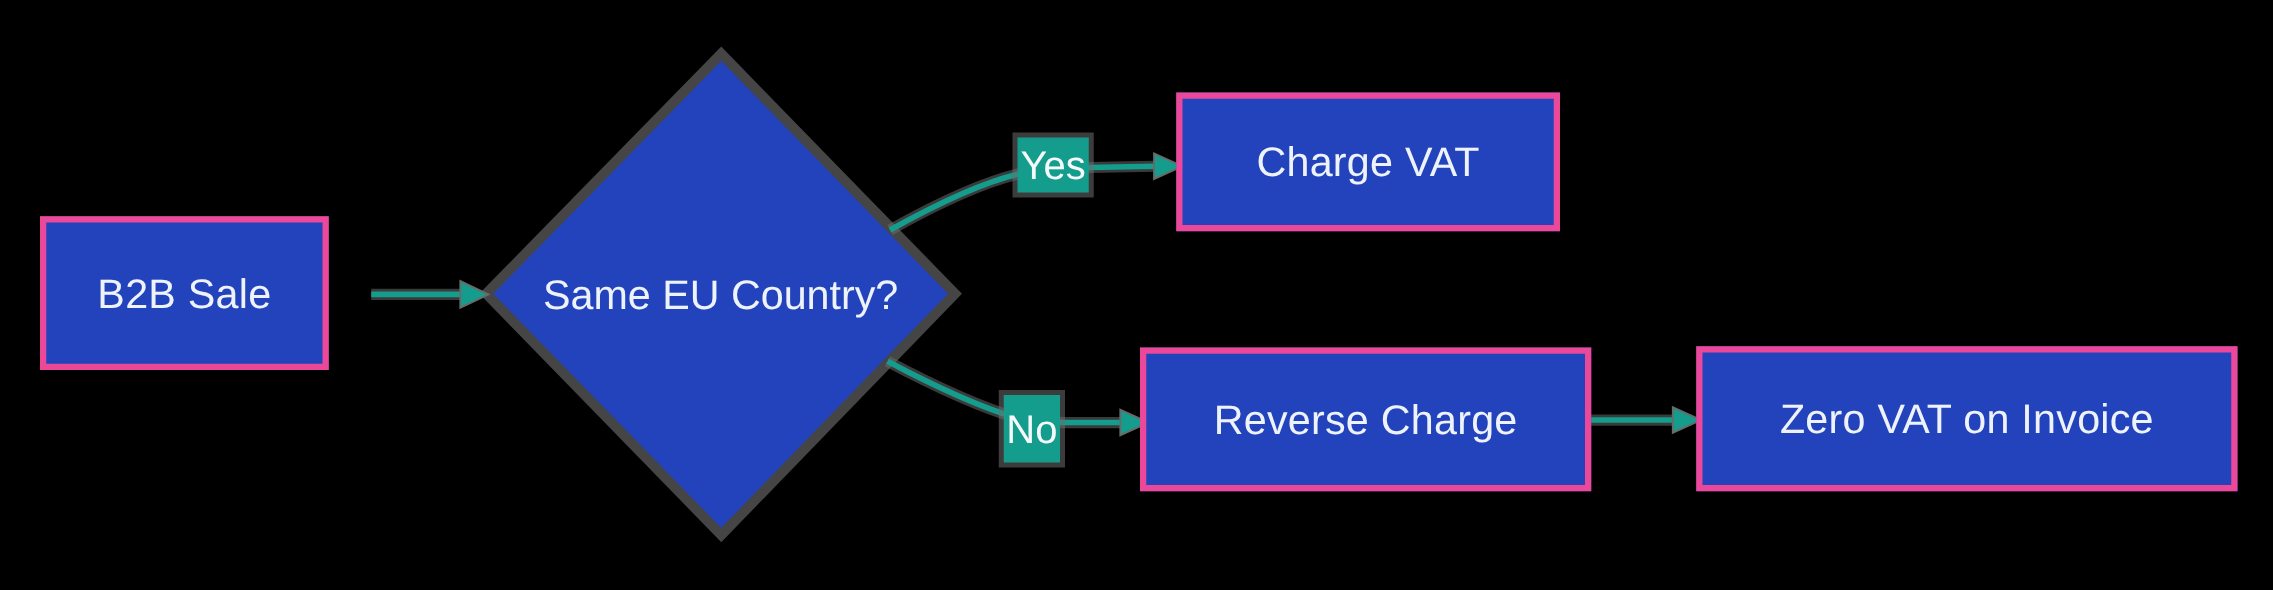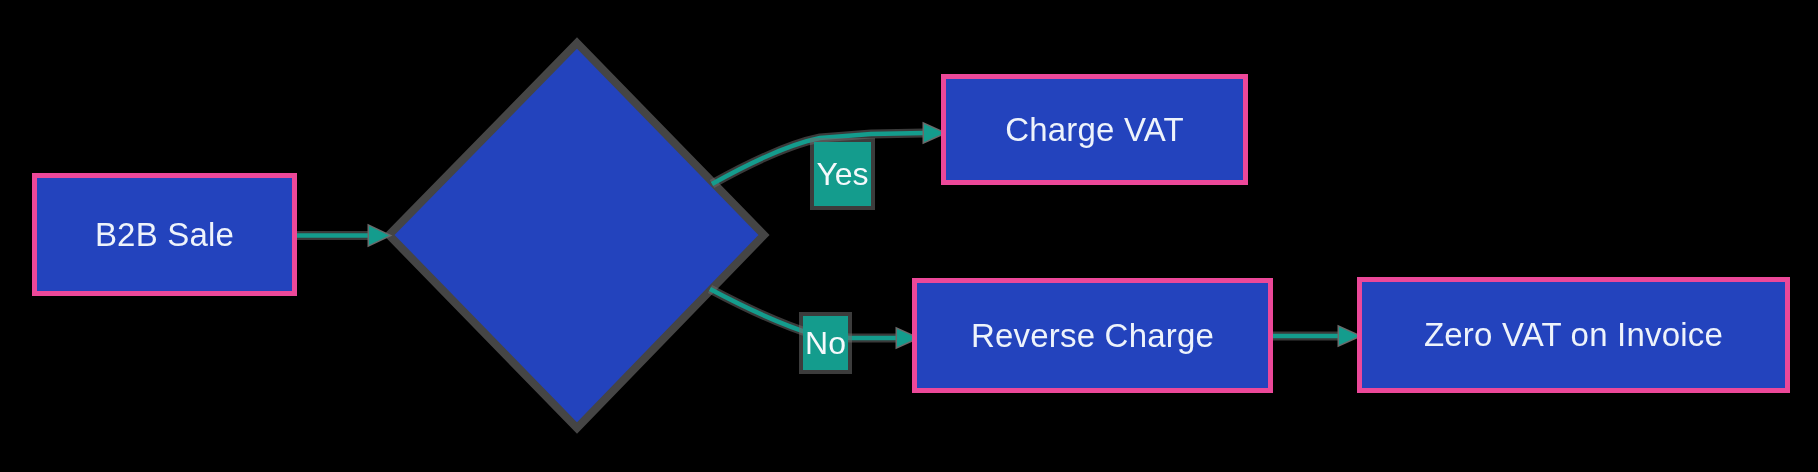--- a/index.html
+++ b/index.html
@@ -29,21 +29,21 @@
     border: 5px solid #ec4899;
     display: flex;
     align-items: center;
     justify-content: center;
     color: #eef3fb;
     font-size: 33px;
     font-weight: 500;
     letter-spacing: 0.2px;
     white-space: nowrap;
   }
-  .node-b2b        { left: 32px;   top: 173px; width: 265px; height: 123px; }
+  .node-b2b        { left: 32px;   top: 173px; width: 231px; height: 123px; }
   .node-charge-vat { left: 941px;  top: 74px;  width: 307px; height: 111px; }
   .node-reverse    { left: 912px;  top: 278px; width: 361px; height: 115px; }
   .node-zero-vat   { left: 1357px; top: 277px; width: 433px; height: 116px; }
   .diamond-label {
     position: absolute;
     left: 389px;
     top: 43px;
     width: 375px;
     height: 385px;
     display: flex;
@@ -62,21 +62,21 @@
     background: #149c8d;
     box-shadow: 0 0 0 4px rgba(110,110,110,0.55);
     display: flex;
     align-items: center;
     justify-content: center;
     color: #f5f9fc;
     font-size: 32px;
     font-weight: 500;
     white-space: nowrap;
   }
-  .edge-label-yes { left: 814px; top: 110px; width: 57px; height: 64px; margin-top: 32px; }
+  .edge-label-yes { left: 814px; top: 110px; width: 57px; height: 44px; }
   .edge-label-no  { left: 803px; top: 316px; width: 45px; height: 54px; }
   .edge-under { stroke: #6a6a6a; stroke-width: 9;   fill: none; opacity: 0.55; }
   .edge-line  { stroke: #149c8d; stroke-width: 4.5; fill: none; }
   .arrow-head { fill: #149c8d; stroke: #6a6a6a; stroke-width: 3; paint-order: stroke; }
   .diamond-shape { fill: #2343bd; stroke: #454545; stroke-width: 8; }
 </style>
 </head>
 <body>
 
 <div class="canvas">
@@ -119,20 +119,23 @@
   </div>
 
   <div class="node node-reverse">
     <span>Reverse Charge</span>
   </div>
 
   <div class="node node-zero-vat">
     <span>Zero VAT on Invoice</span>
   </div>
 
+  <div class="diamond-label">
+    <span>Same EU Country?</span>
+  </div>
 
   <div class="edge-label edge-label-yes">
     <span>Yes</span>
   </div>
 
   <div class="edge-label edge-label-no">
     <span>No</span>
   </div>
 
 </div>

